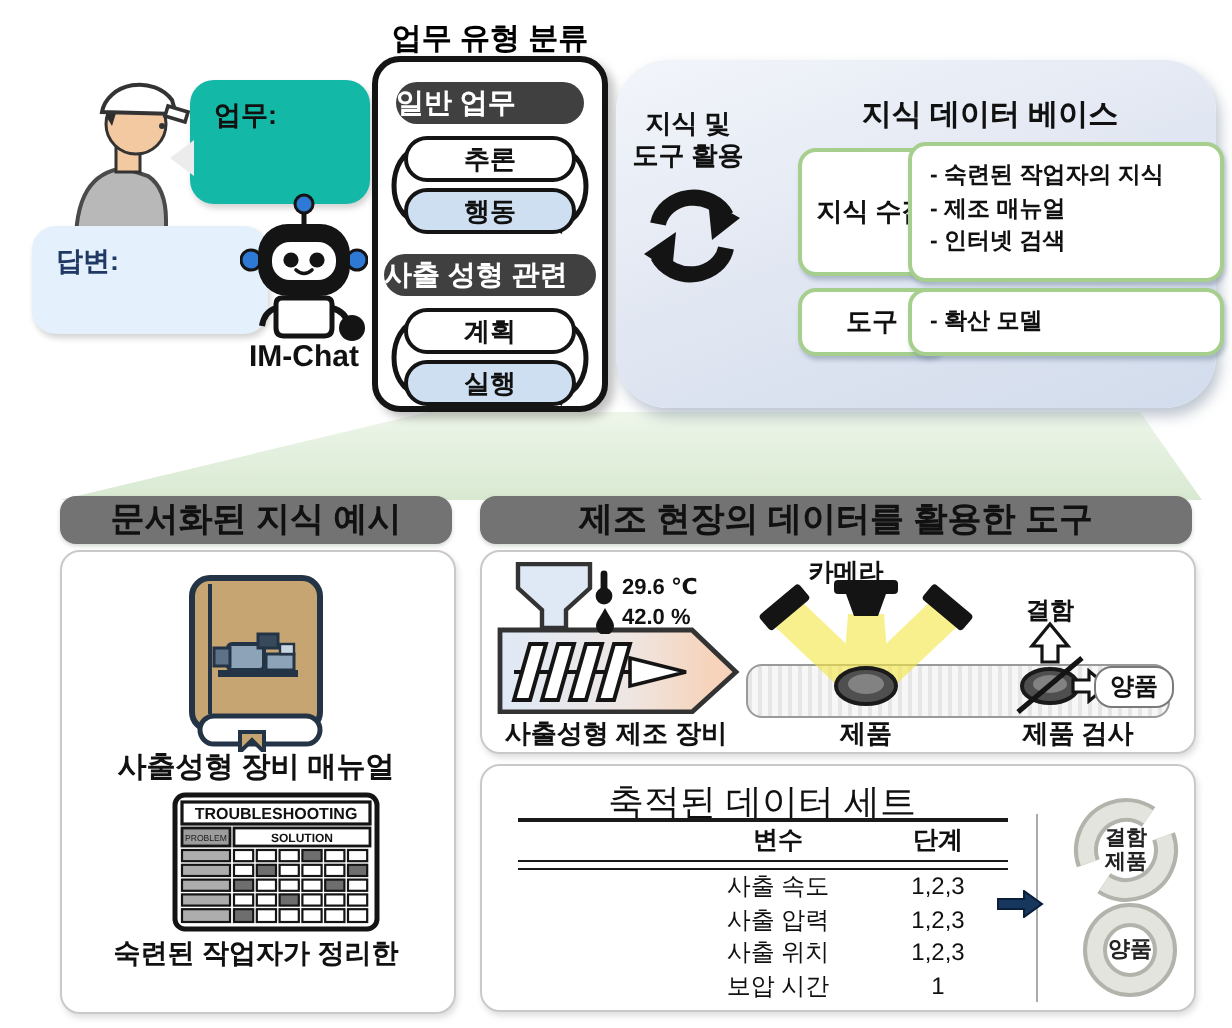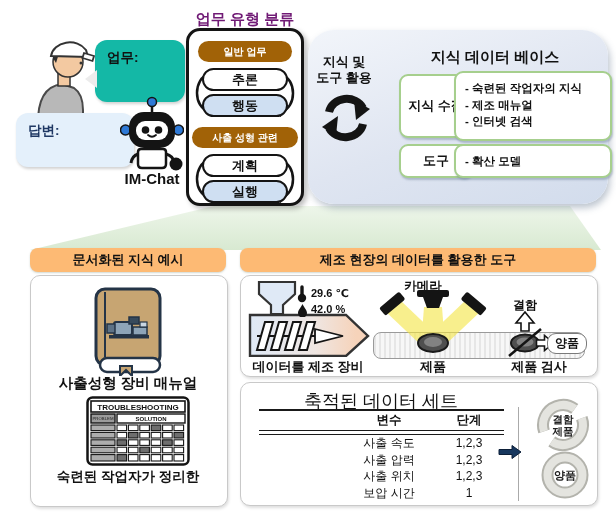--- a/index.html
+++ b/index.html
@@ -15,37 +15,37 @@
   .bubble-task{background:#14b8a6;}
   .bubble-task::after{content:"";position:absolute;left:-10px;top:30px;border:9px solid transparent;
           border-left:0;border-right:12px solid #ececec;}
   .bubble-answer{background:#e4f0fb;color:#1f3864;}
   .bubble-answer::after{content:"";position:absolute;right:-10px;top:14px;border:9px solid transparent;
           border-right:0;border-left:12px solid #e4f0fb;}
 
   
   .clsbox{background:#fff;border:3px solid #141414;border-radius:14px;
           box-shadow:3px 3px 5px rgba(0,0,0,.25);}
-  .pill{background:#a16207;color:#fff;border-radius:11px;font-size:10px;font-weight:bold;
-        text-align:center;line-height:21px;height:21px;}
+  .pill{background:#404040;color:#fff;border-radius:11px;font-size:14px;font-weight:bold;
+        text-align:left;line-height:21px;height:21px;}
   .oval{border:2px solid #141414;border-radius:12px;height:19px;line-height:19px;
         font-size:13px;font-weight:bold;text-align:center;background:#fff;}
   .oval.filled{background:#cfdff2;}
 
   
   .panel{background:linear-gradient(160deg,#f2f5fa 0%,#dfe5f1 55%,#d2dcec 100%);
          border-radius:26px;box-shadow:2px 4px 7px rgba(90,110,135,.4);}
   .gbox{background:#fff;border:2px solid #a6cf8d;border-radius:9px;
         box-shadow:1px 2px 2px rgba(110,130,155,.45);}
   .gbox-label{display:flex;align-items:center;justify-content:center;font-size:13px;font-weight:bold;margin-left:21px;}
   .gitems{font-size:11.5px;font-weight:bold;line-height:1.45;padding:7px 9px;}
 
   
-  .ghead{background:#fdba74;border-radius:8px;height:24px;line-height:24px;text-align:center;
-         font-size:13px;font-weight:bold;box-shadow:0 1px 2px rgba(120,140,120,.35);}
+  .ghead{background:#737373;border-radius:8px;height:24px;line-height:24px;text-align:center;
+         font-size:17px;font-weight:bold;box-shadow:0 1px 2px rgba(120,140,120,.35);}
   .card{background:#fff;border:1.5px solid #c9c9c9;border-radius:10px;
         box-shadow:1px 2px 3px rgba(0,0,0,.13);}
 
   .cap{font-size:13px;font-weight:bold;text-align:center;}
   .sensor{font-size:11px;font-weight:600;}
   .conveyor{background:repeating-linear-gradient(90deg,#e6e6e6 0 2px,#f7f7f7 2px 5px);
             border:1.5px solid #9a9a9a;border-radius:8px;}
   .chip{background:#fff;border:1.5px solid #7a7a7a;border-radius:9px;text-align:center;
         font-size:12px;font-weight:600;line-height:19px;}
 
@@ -106,21 +106,21 @@
     <circle cx="25.5" cy="34" r="3.8" fill="#141414"></circle>
     <circle cx="38.5" cy="34" r="3.8" fill="#141414"></circle>
     <path d="M28,39 q4,3.5 8,0" fill="none" stroke="#141414" stroke-width="1.8" stroke-linecap="round"></path>
     <path d="M18,56 q0,-3 3,-3 h22 q3,0 3,3 v12 q0,4 -4,4 h-20 q-4,0 -4,-4 z" fill="#fff" stroke="#141414" stroke-width="2.5"></path>
     <path d="M18,58 q-6,2 -7,9" stroke="#141414" stroke-width="3" fill="none"></path>
     <path d="M46,58 q7,2 8,8" stroke="#141414" stroke-width="3" fill="none"></path>
     <circle cx="56" cy="68" r="6.5" fill="#141414"></circle>
   </svg>
   <div class="abs ctr bold" style="left:104px;top:170px;width:96px;font-size:15px;">IM-Chat</div>
 
-  <div class="abs ctr bold" style="left:186px;top:10px;width:118px;font-size:15px;color:#701a75;">업무 유형 분류</div>
+  <div class="abs ctr bold" style="left:186px;top:10px;width:118px;font-size:15px;color:#000000;">업무 유형 분류</div>
 
   <div class="abs clsbox" style="left:186px;top:28px;width:112px;height:172px;">
     <div class="abs pill" style="left:9px;top:10px;width:94px;">일반 업무</div>
 
     <svg class="abs" style="left:0;top:33px;" width="112" height="58" viewBox="0 0 112 58">
       <path d="M20,47 C4,44 4,14 20,10" stroke="#141414" stroke-width="2.5" fill="none"></path>
       <polygon points="20,5 29,10 19,15.5" fill="#141414"></polygon>
       <path d="M92,11 C108,14 108,44 92,48" stroke="#141414" stroke-width="2.5" fill="none"></path>
       <polygon points="92,53 83,48 93,42.5" fill="#141414"></polygon>
     </svg>
@@ -252,21 +252,21 @@
     </svg>
     <svg class="abs" style="left:55px;top:8px;" width="12" height="19" viewBox="0 0 12 19">
       <line x1="6" y1="3" x2="6" y2="11" stroke="#141414" stroke-width="3.4" stroke-linecap="round"></line>
       <circle cx="6" cy="14" r="4.2" fill="#141414"></circle>
     </svg>
     <div class="abs sensor" style="left:70px;top:11px;">29.6 ℃</div>
     <svg class="abs" style="left:56px;top:27px;" width="11" height="14" viewBox="0 0 10 14">
       <path d="M5,1 C7,5 9.5,7.5 9.5,10 a4.5,4.5 0 0 1 -9,0 C0.5,7.5 3,5 5,1 Z" fill="#141414"></path>
     </svg>
     <div class="abs sensor" style="left:70px;top:27px;">42.0 %</div>
-    <div class="abs cap" style="left:2px;top:82px;width:130px;">데이터를 제조 장비</div>
+    <div class="abs cap" style="left:2px;top:82px;width:130px;">사출성형 제조 장비</div>
 
     <div class="abs conveyor" style="left:132px;top:56px;width:210px;height:25px;"></div>
 
     <div class="abs ctr" style="left:158px;top:2px;width:48px;font-size:12.5px;font-weight:600;">카메라</div>
     <svg class="abs" style="left:136px;top:13px;" width="112" height="66" viewBox="0 0 112 66">
       <g fill="#f5e642" opacity="0.6">
         <polygon points="47,18 65,18 68,56 44,56"></polygon>
         <polygon points="8,22 22,10 64,50 46,58"></polygon>
         <polygon points="104,22 90,10 48,50 66,58"></polygon>
       </g>

